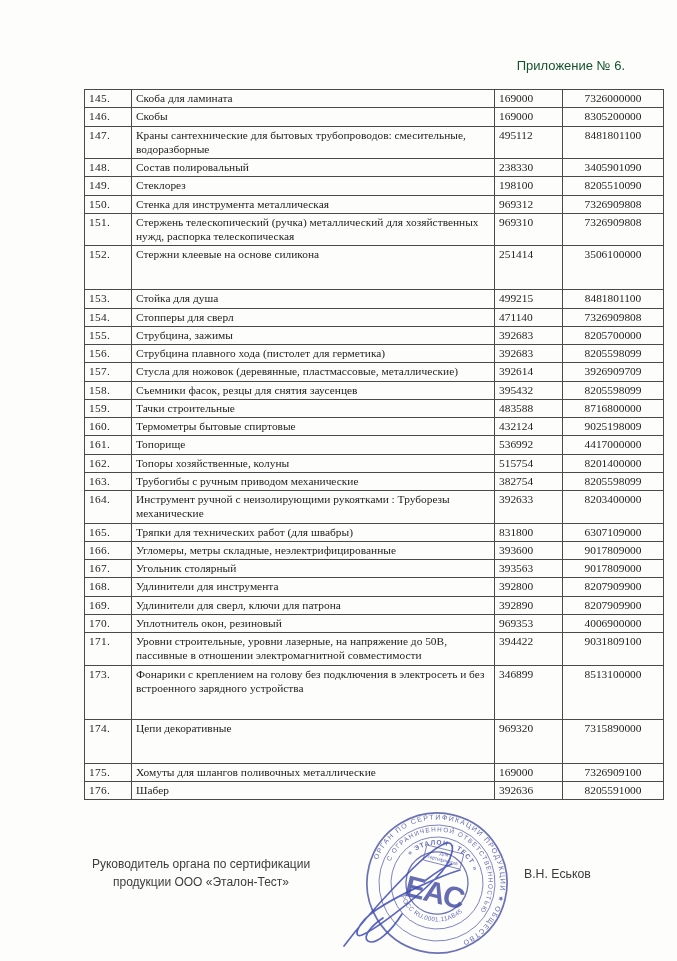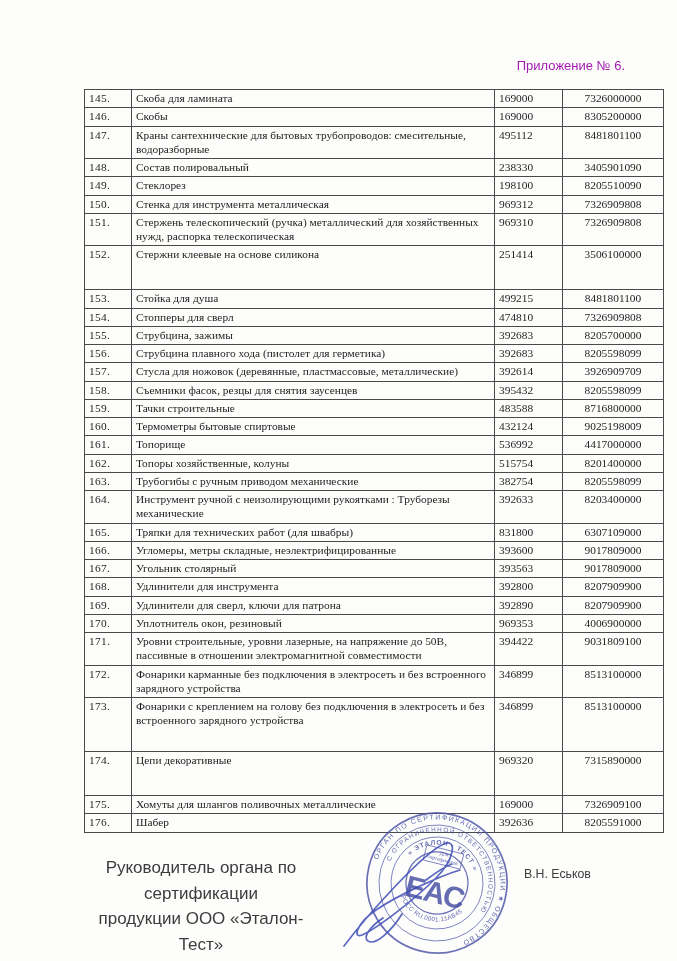--- a/index.html
+++ b/index.html
@@ -4,40 +4,40 @@
 <style>
   html,body{margin:0;padding:0;}
   body{
     width:677px;height:961px;position:relative;overflow:hidden;
     background:#fdfdfc;
     font-family:"Liberation Serif", serif;
   }
   .header-note{
     position:absolute;top:58px;right:52px;
     font-family:"Liberation Sans", sans-serif;
-    font-size:13px;color:#a21caf;
+    font-size:13px;color:#14532d;
   }
   table.items{
     position:absolute;left:84px;top:89px;width:543px;
     border-collapse:collapse;table-layout:fixed;
   }
   table.items td{
     border:1px solid #4a4a4a;
     font-size:11.4px;line-height:1.25;color:#1e1e1e;
     padding:1px 4px 2px 4px;vertical-align:top;
     overflow:hidden;
   }
   td.c-num{width:38px;padding-left:6px;letter-spacing:.3px;}
   td.c-desc{width:354px;}
   td.c-okp{width:59px;vertical-align:middle;}
   td.c-tnved{width:92px;text-align:center;vertical-align:top;}
   .footer-role{
     position:absolute;left:84px;top:855px;width:234px;
     text-align:center;font-family:"Liberation Sans", sans-serif;
-    font-size:17px;color:#3c3c3c;line-height:1.5;
+    font-size:12px;color:#3c3c3c;line-height:1.5;
   }
   .footer-name{
     position:absolute;left:524px;top:867px;
     font-family:"Liberation Sans", sans-serif;
     font-size:12.3px;color:#3c3c3c;
   }
   .stamp-wrap{position:absolute;left:362px;top:808px;width:150px;height:150px;}
   .signature-wrap{position:absolute;left:330px;top:818px;width:172px;height:138px;}
   .stamp-text{font-family:"Liberation Sans", sans-serif;}
 </style>
@@ -100,21 +100,21 @@
     </tr>
         <tr>
       <td class="c-num">153.</td>
       <td class="c-desc">Стойка для душа</td>
       <td class="c-okp">499215</td>
       <td class="c-tnved">8481801100</td>
     </tr>
         <tr>
       <td class="c-num">154.</td>
       <td class="c-desc">Стопперы для сверл</td>
-      <td class="c-okp">474810</td>
+      <td class="c-okp">471140</td>
       <td class="c-tnved">7326909808</td>
     </tr>
         <tr>
       <td class="c-num">155.</td>
       <td class="c-desc">Струбцина, зажимы</td>
       <td class="c-okp">392683</td>
       <td class="c-tnved">8205700000</td>
     </tr>
         <tr>
       <td class="c-num">156.</td>
@@ -204,26 +204,20 @@
       <td class="c-num">170.</td>
       <td class="c-desc">Уплотнитель окон, резиновый</td>
       <td class="c-okp">969353</td>
       <td class="c-tnved">4006900000</td>
     </tr>
         <tr>
       <td class="c-num">171.</td>
       <td class="c-desc">Уровни строительные, уровни лазерные, на напряжение до 50В, пассивные в отношении электромагнитной совместимости</td>
       <td class="c-okp">394422</td>
       <td class="c-tnved">9031809100</td>
-    </tr>
-        <tr>
-      <td class="c-num">172.</td>
-      <td class="c-desc">Фонарики карманные без подключения в электросеть и без встроенного зарядного устройства</td>
-      <td class="c-okp">346899</td>
-      <td class="c-tnved">8513100000</td>
     </tr>
         <tr style="height: 54px;">
       <td class="c-num">173.</td>
       <td class="c-desc">Фонарики с креплением на голову без подключения в электросеть и без встроенного зарядного устройства</td>
       <td class="c-okp">346899</td>
       <td class="c-tnved">8513100000</td>
     </tr>
         <tr style="height: 44px;">
       <td class="c-num">174.</td>
       <td class="c-desc">Цепи декоративные</td>

